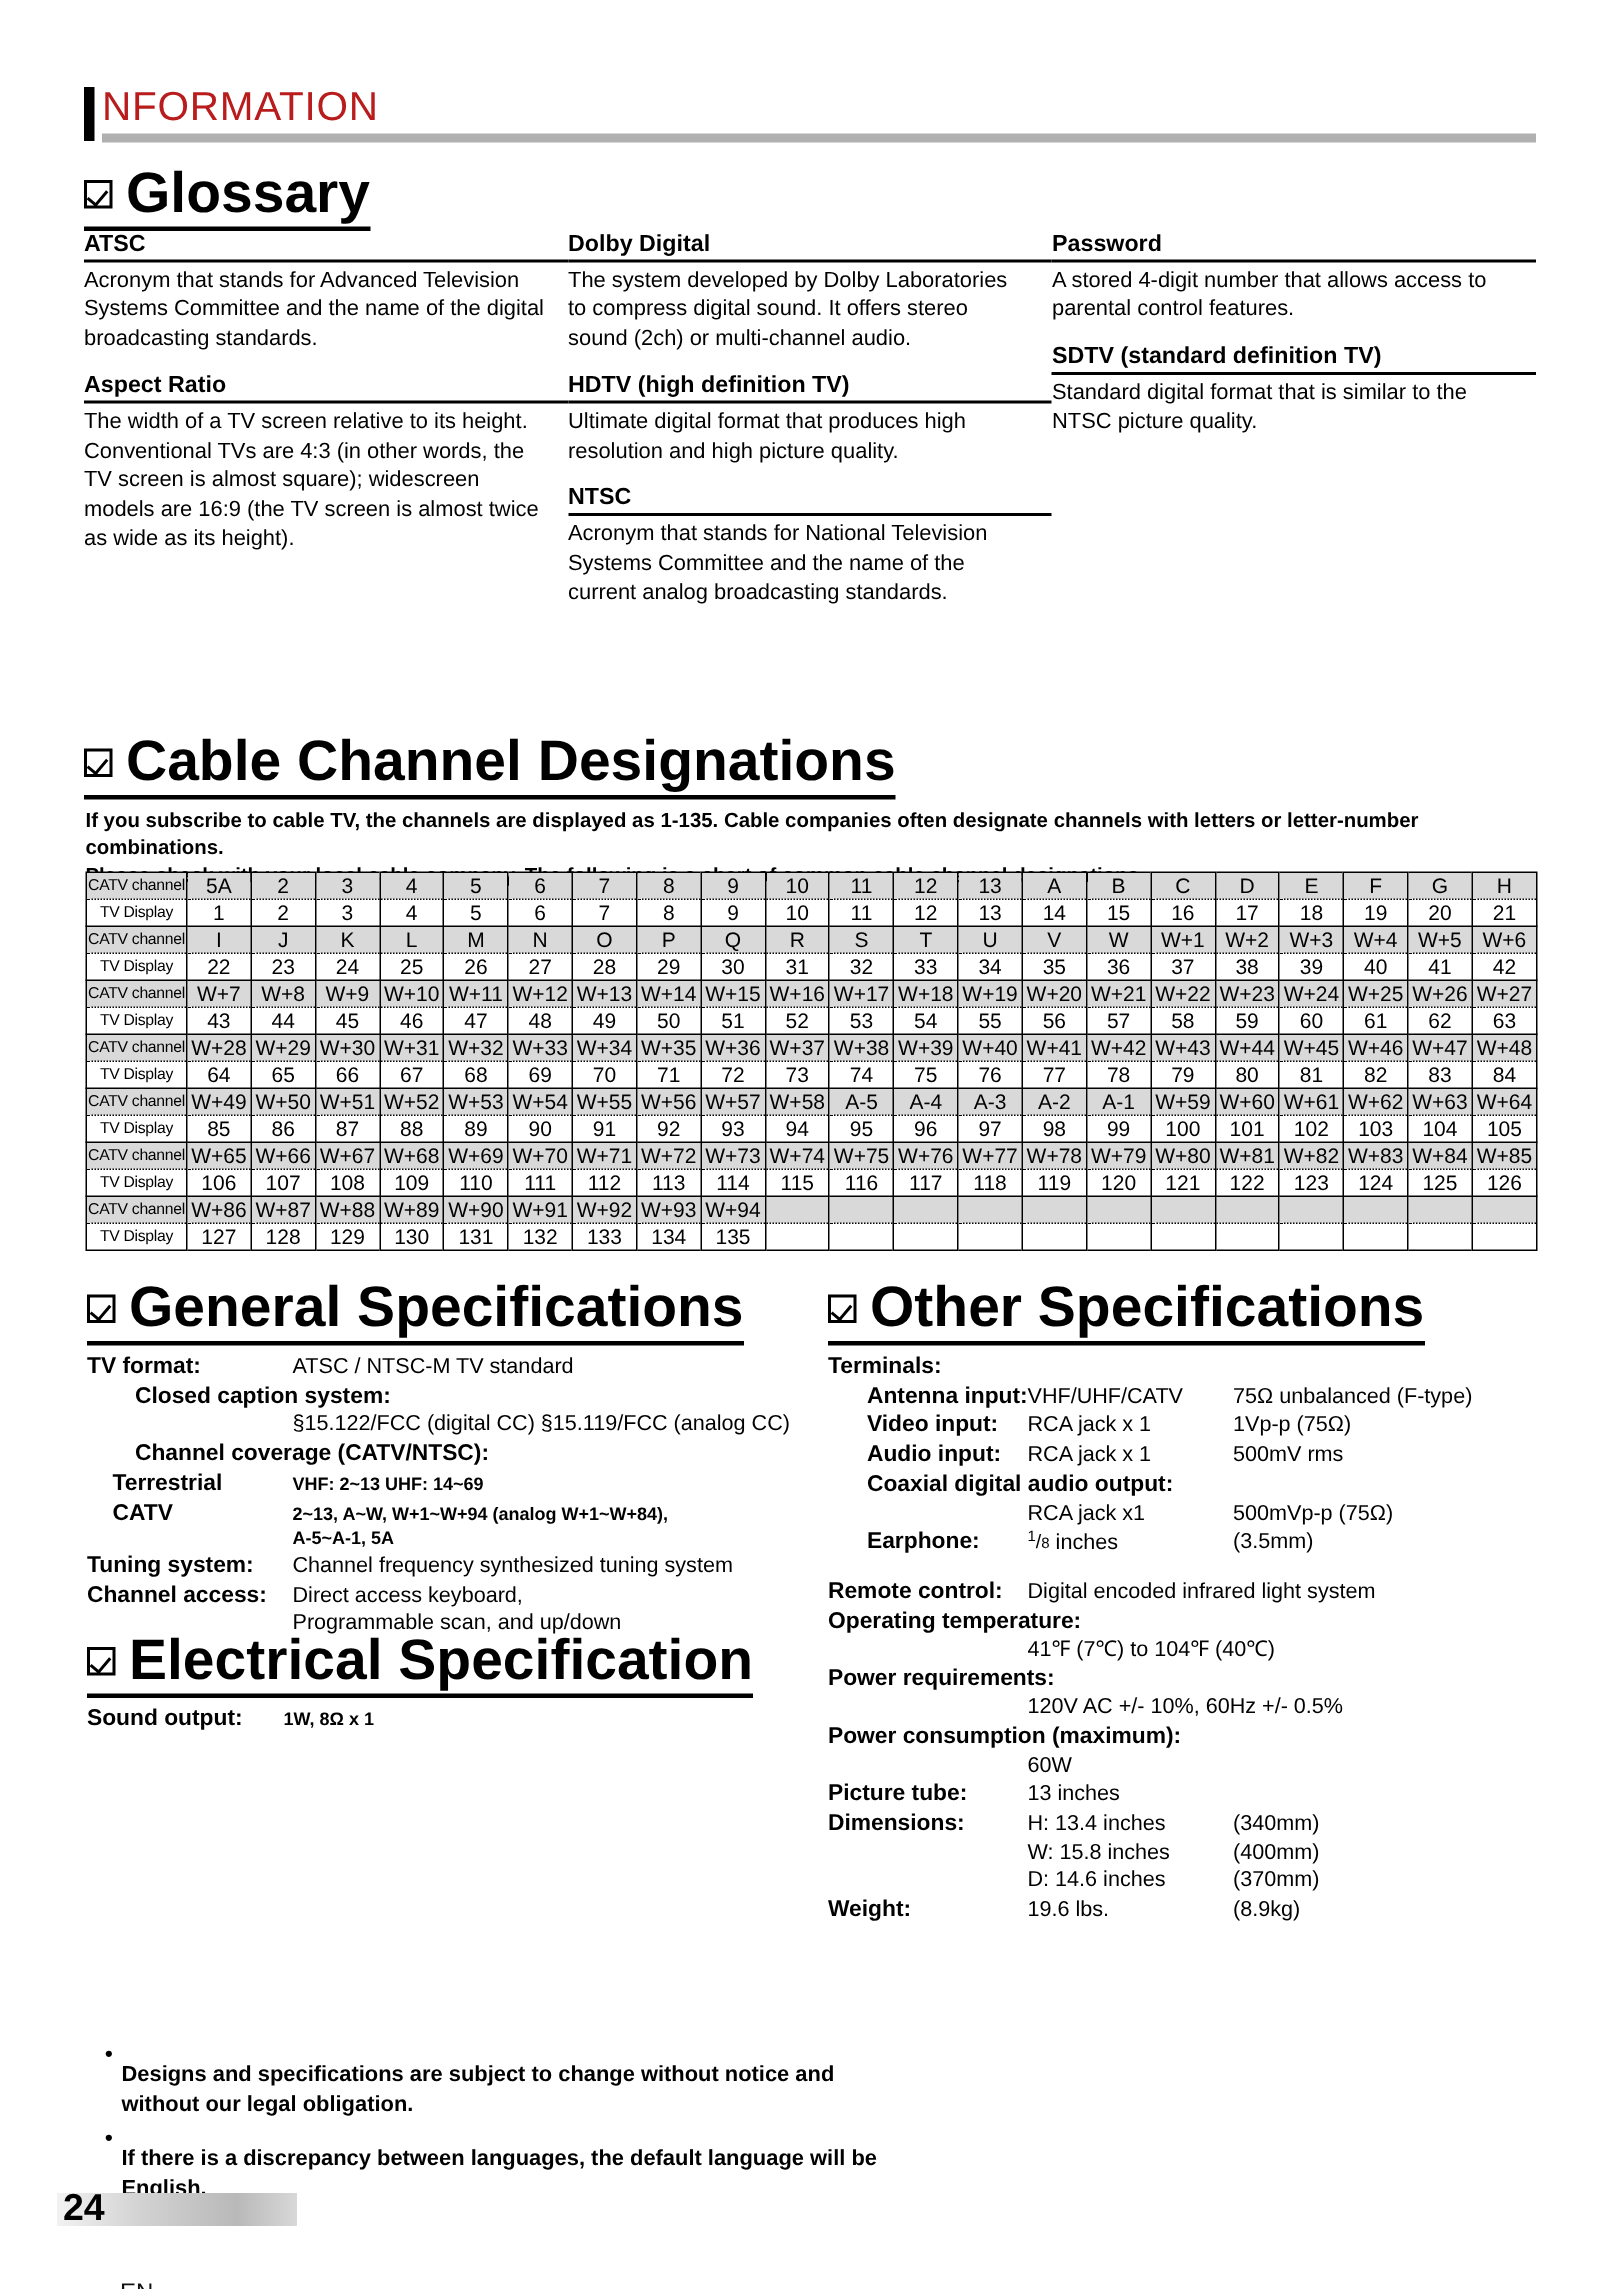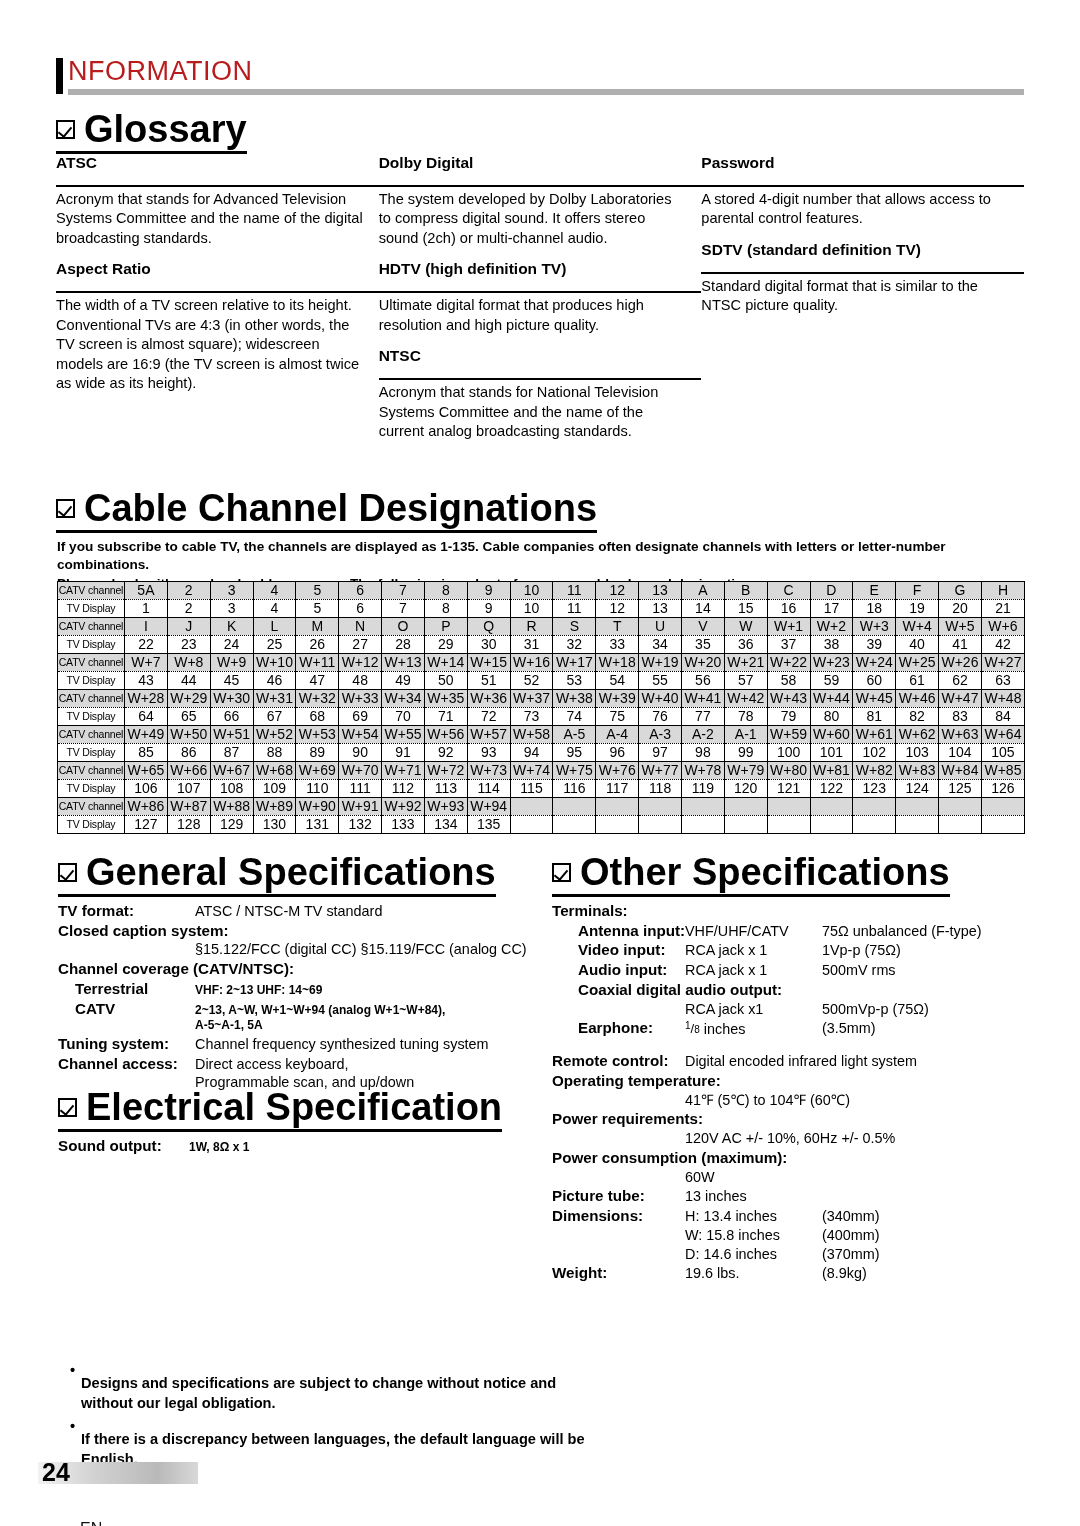--- a/index.html
+++ b/index.html
@@ -99,21 +99,21 @@
     width: 968px;
     display: flex;
     gap: 0;
   }
   .gloss-col { width: 330px; }
   .gloss-col + .gloss-col { margin-left: 0; }
   .gloss-term {
     font-size: 15.5px;
     font-weight: bold;
     border-bottom: 2.5px solid #000;
-    padding-bottom: 14px;
+    padding-bottom: 2px;
     margin-top: 12px;
     line-height: 1.1;
   }
   .gloss-col > .gloss-term:first-child { margin-top: 0; }
   .gloss-def {
     font-size: 14.6px;
     line-height: 1.33;
     padding-top: 3px;
     width: 307px;
   }
@@ -180,21 +180,21 @@
   .spec-val {
     font-size: 14.4px;
     white-space: nowrap;
   }
   .spec-val.bold { font-weight: bold; font-size: 12px; }
 
   
   .gs-k { width: 137px; flex: none; }
   .gs-k-ind { width: 137px; flex: none; padding-left: 17px; box-sizing: border-box; }
   .gs-v { flex: 1; }
-  .gs-full { font-size: 15.2px; font-weight: bold; }
+  .gs-full { font-size: 15.2px; font-weight: bold; margin-left: 32px; }
   .gs-offset { padding-left: 137px; }
 
   
   .os-k { width: 133px; flex: none; }
   .os-k-ind { width: 133px; flex: none; padding-left: 26px; box-sizing: border-box; }
   .os-v1 { width: 137px; flex: none; }
   .os-v2 { flex: 1; }
   .os-offset { padding-left: 133px; }
 
   .frac { font-size: 13px; }
@@ -755,21 +755,21 @@
 
       <div class="spec-row">
         <span class="spec-key os-k">Remote control:</span>
         <span class="spec-val os-v2">Digital encoded infrared light system</span>
       </div>
 
       <div class="spec-row">
         <span class="spec-key">Operating temperature:</span>
       </div>
       <div class="spec-row os-offset">
-        <span class="spec-val">41℉ (5℃) to 104℉ (60℃)</span>
+        <span class="spec-val">41℉ (7℃) to 104℉ (40℃)</span>
       </div>
 
       <div class="spec-row">
         <span class="spec-key">Power requirements:</span>
       </div>
       <div class="spec-row os-offset">
         <span class="spec-val">120V AC +/- 10%, 60Hz +/- 0.5%</span>
       </div>
 
       <div class="spec-row">

